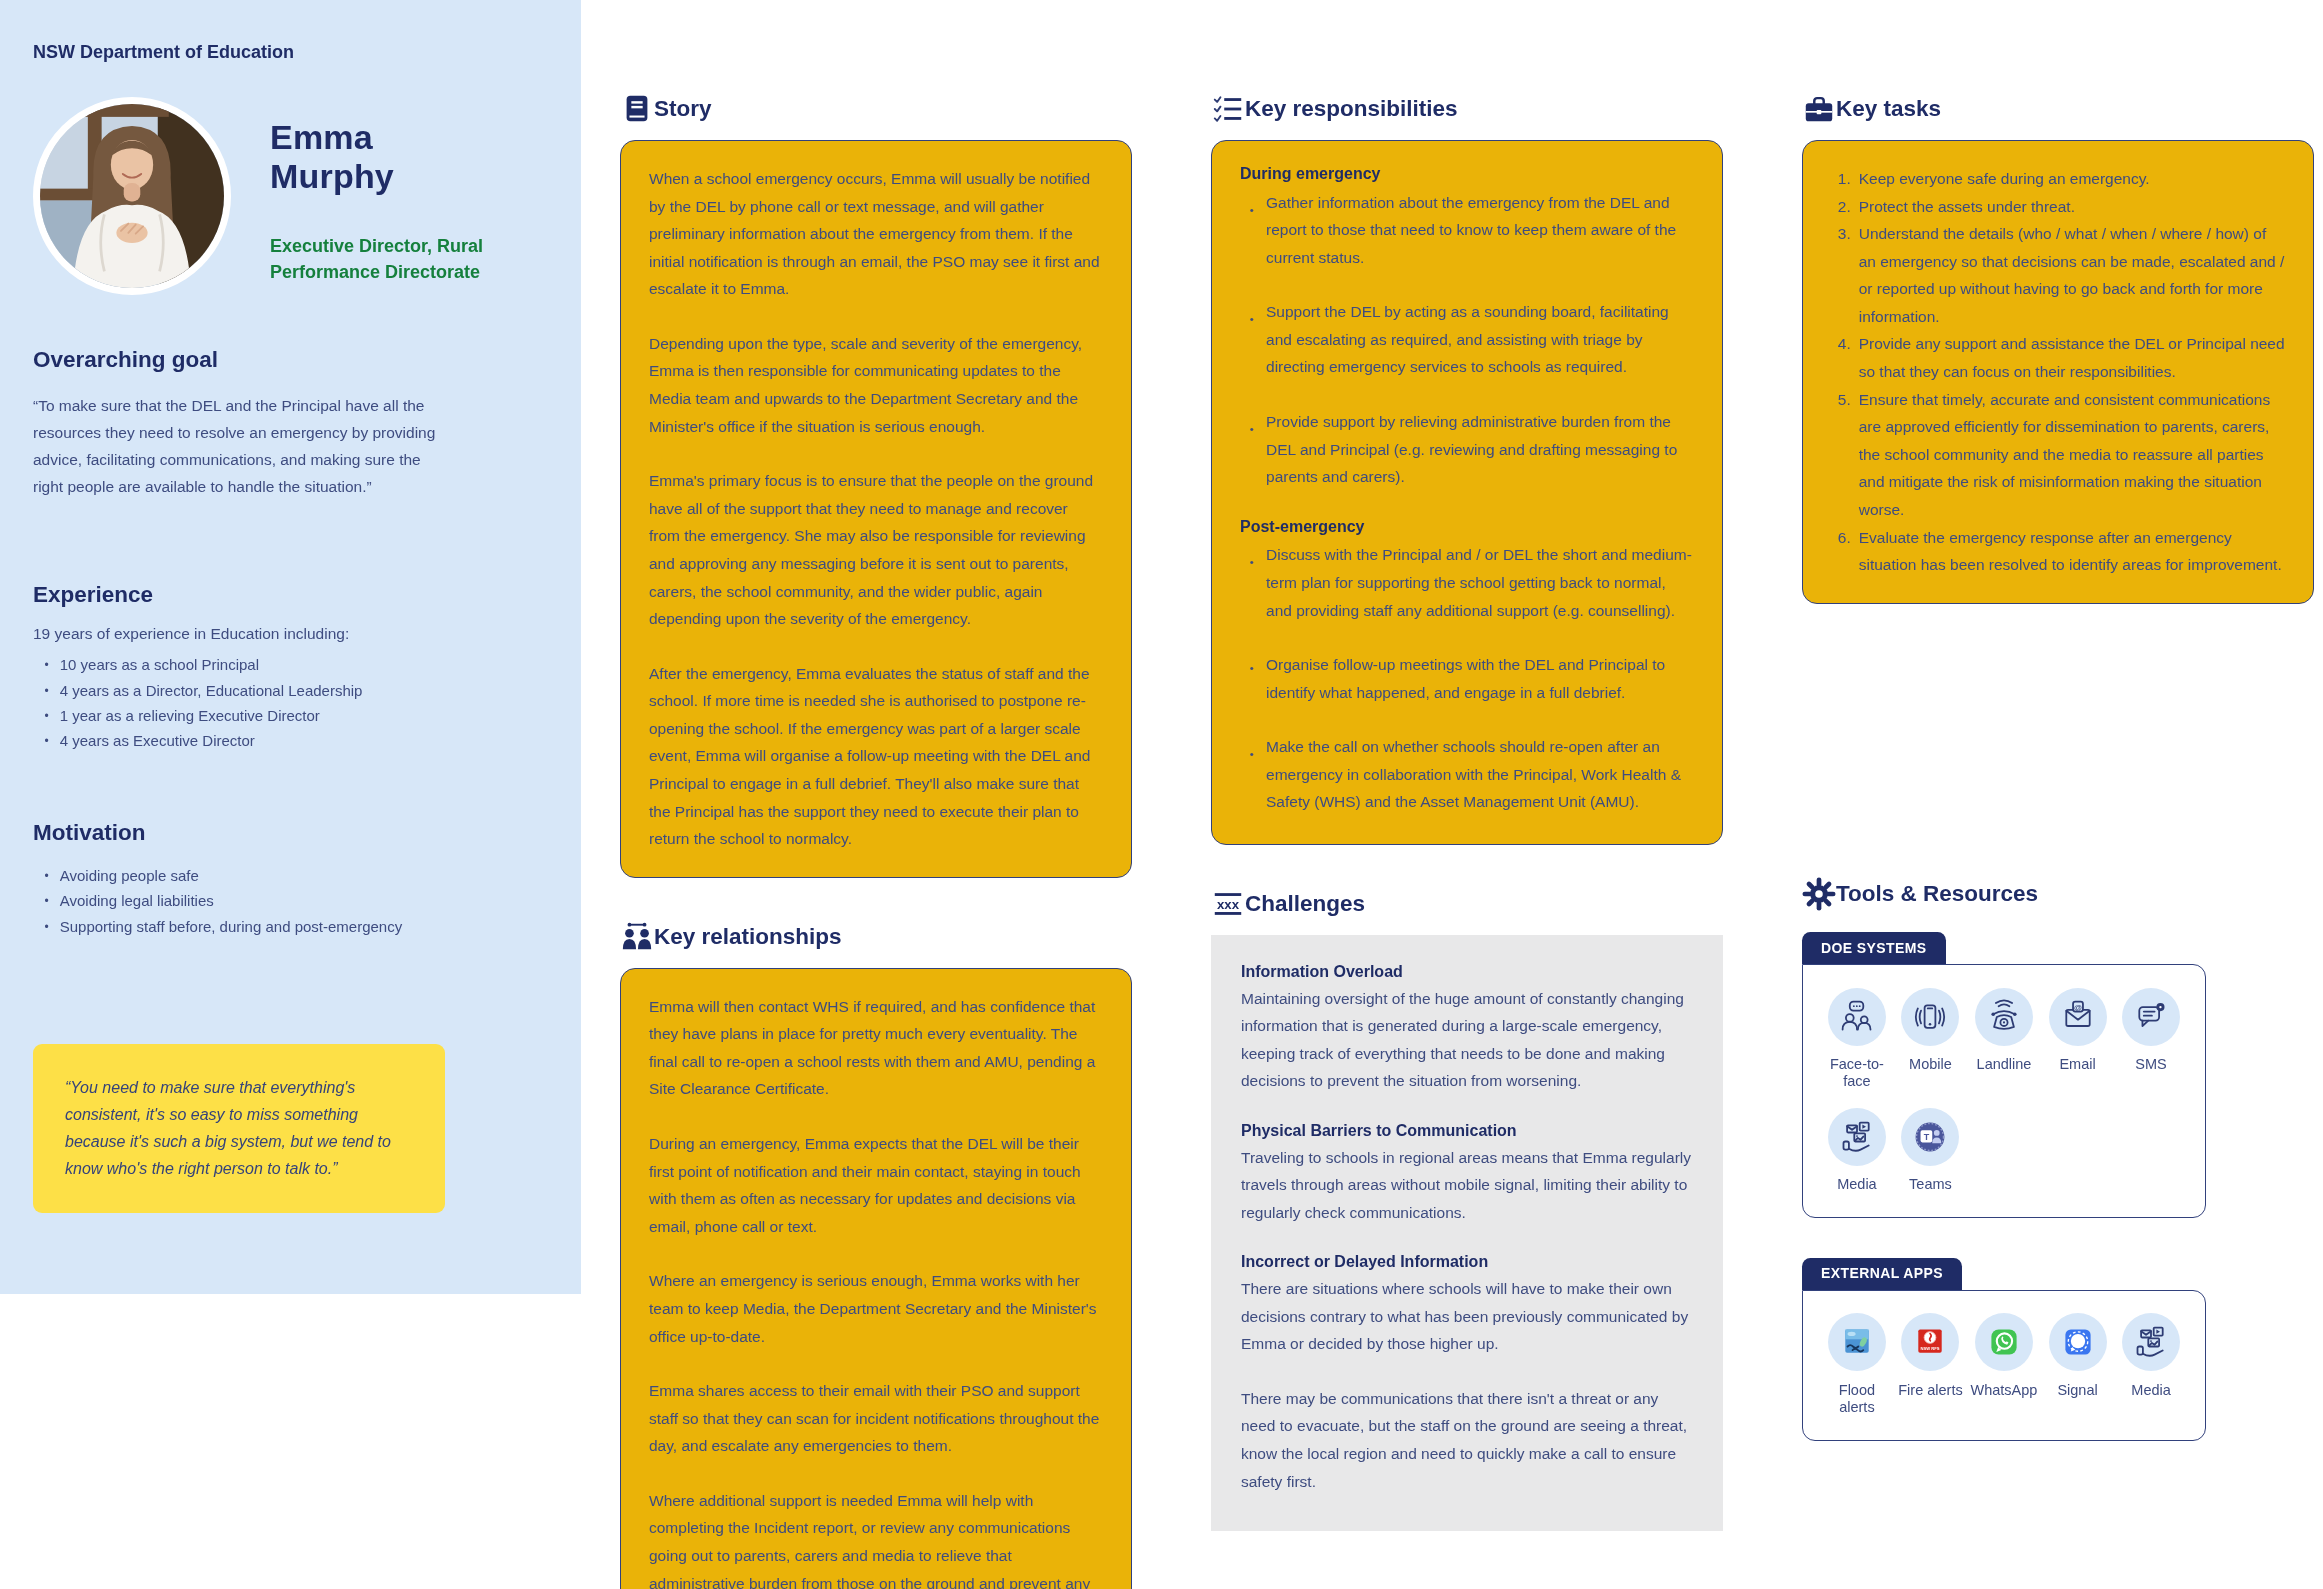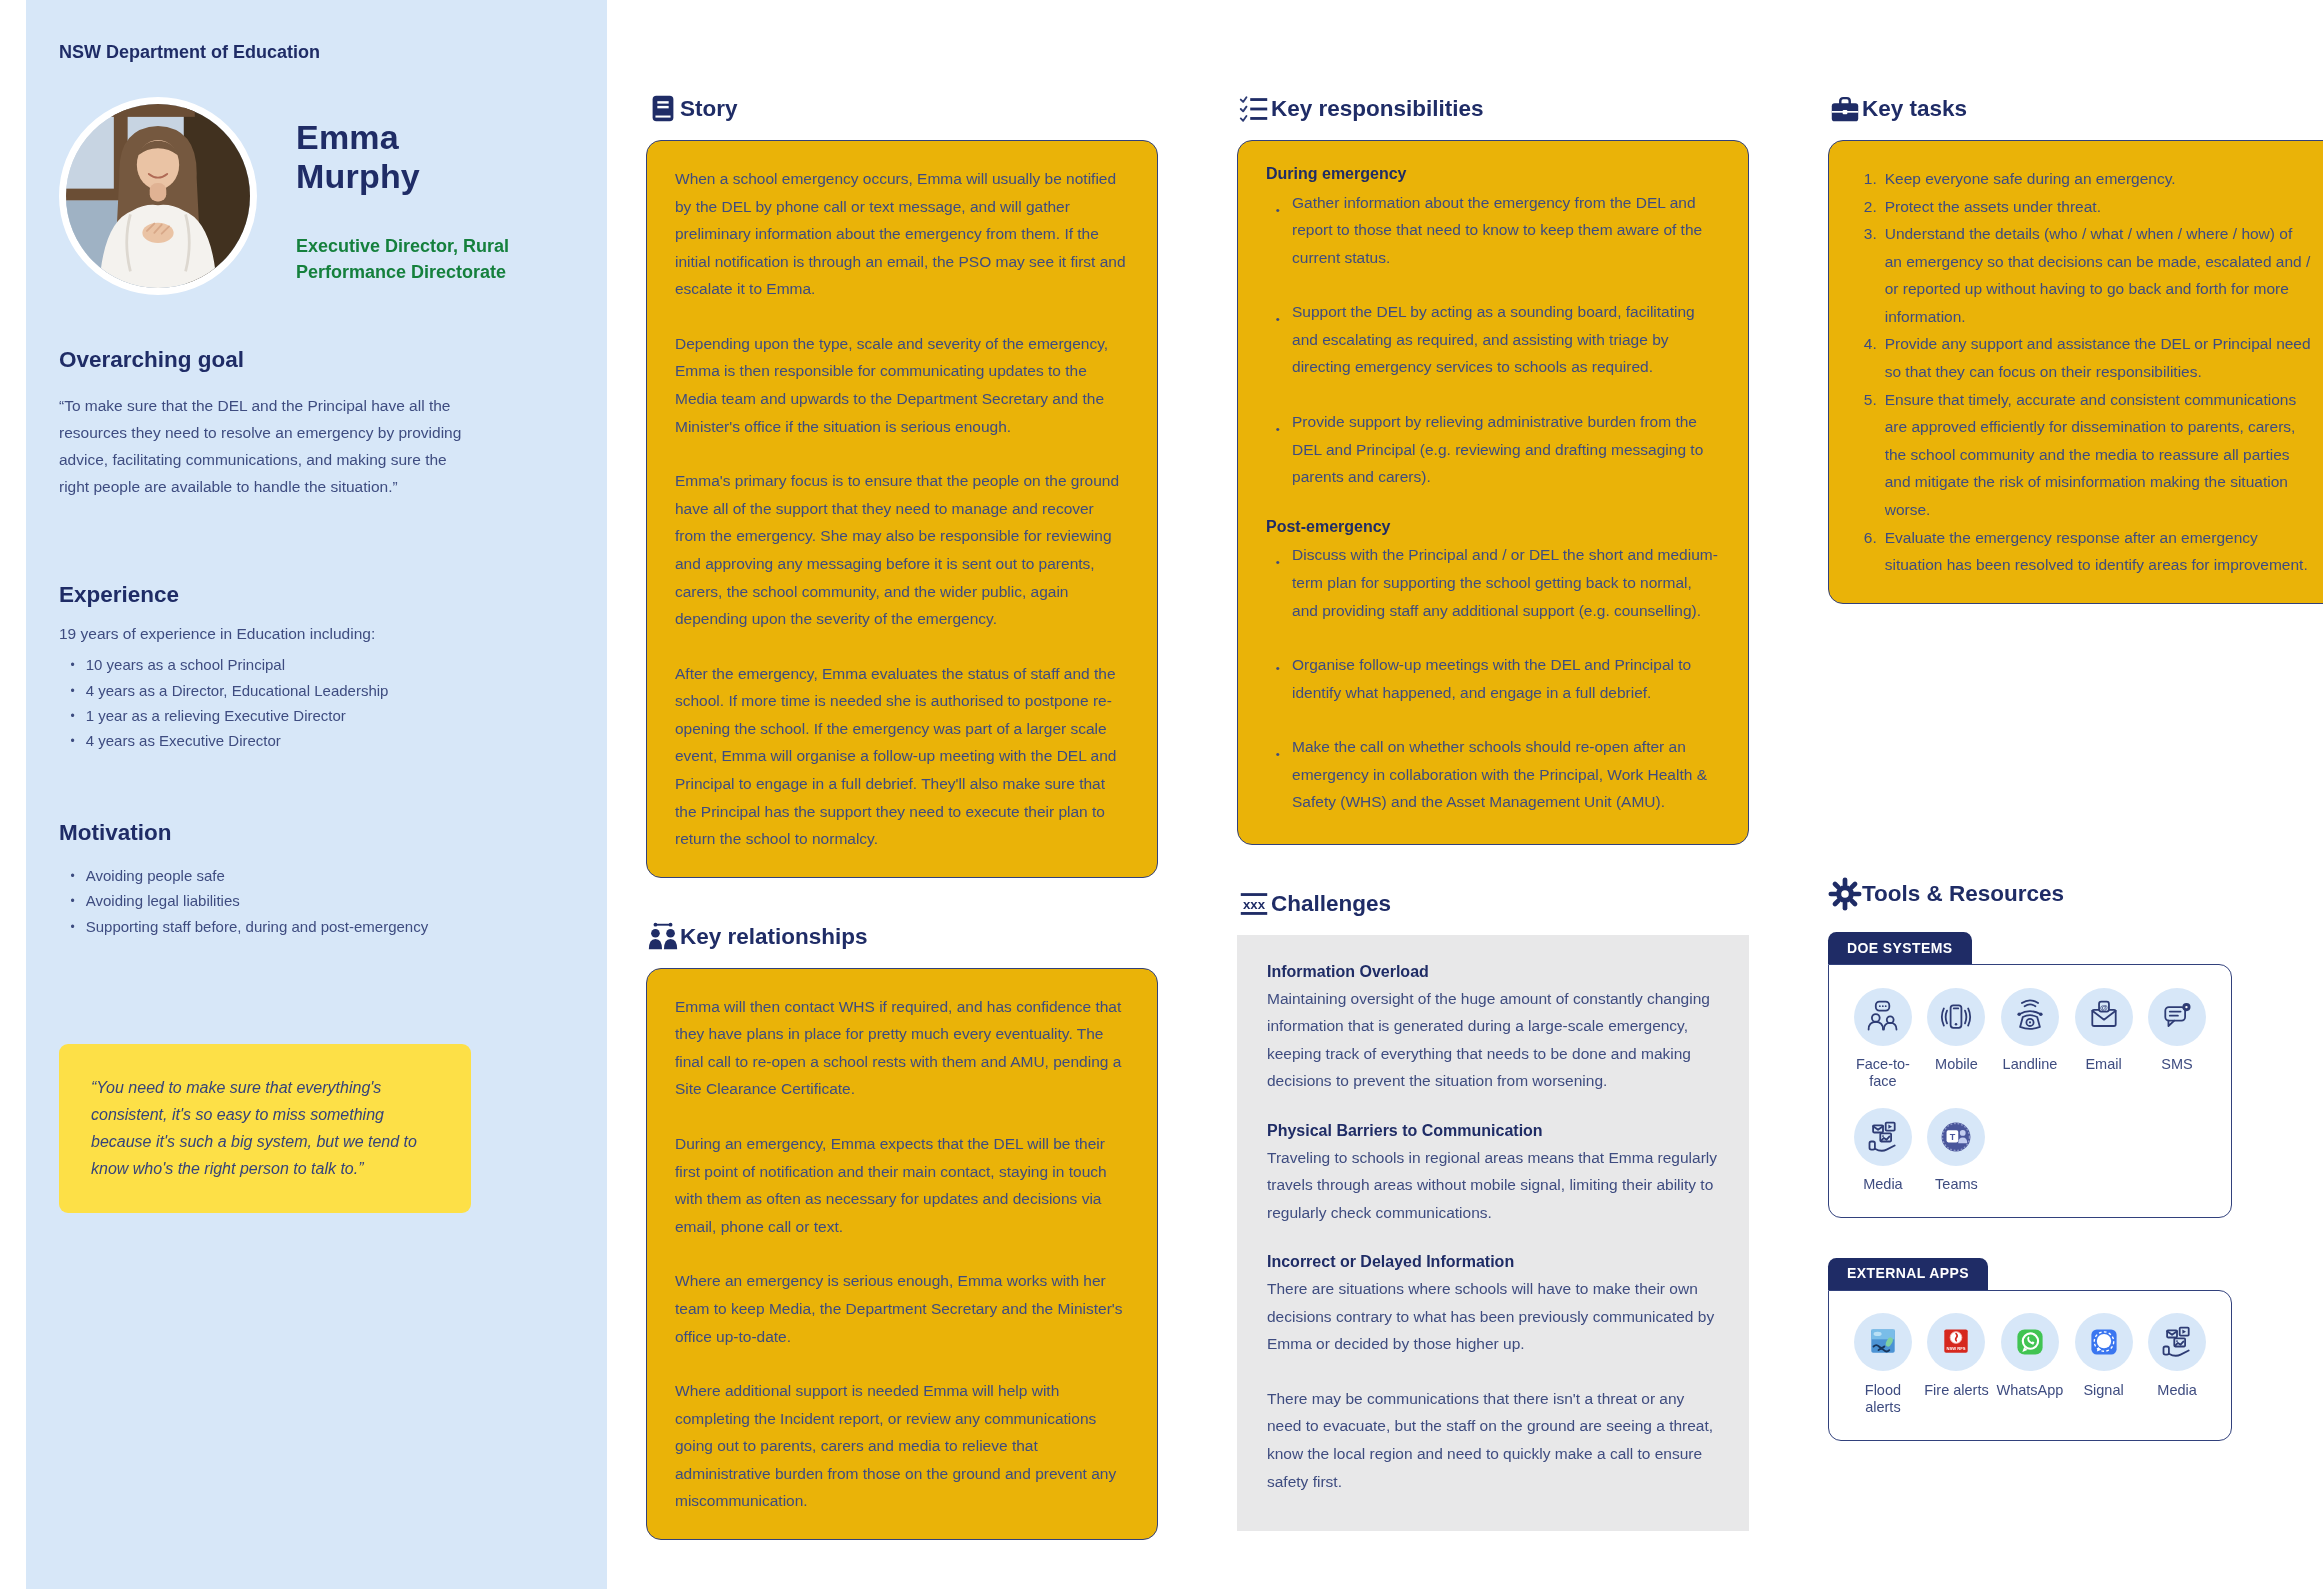--- a/index.html
+++ b/index.html
@@ -5,25 +5,24 @@
   html,body{margin:0;padding:0;}
   body{
     width:2324px;height:1589px;overflow:hidden;
     background:#ffffff;
     font-family:"Liberation Sans", sans-serif;
     color:#3e4c80;
     display:flex;
   }
   
   .sidebar{
-    width:581px;min-width:581px;height:1589px;
+    width:581px;min-width:581px;height:1294px;
     background:#d7e7f8;
     box-sizing:border-box;
     padding:42px 0 0 33px;
-    margin-left:26px;
   }
   .side-inner{width:414px;}
   .org{font-size:18px;font-weight:bold;color:#1f2c66;margin:0 0 34px;}
   .profile{display:flex;align-items:flex-start;}
   .avatar{
     width:184px;height:184px;border-radius:50%;
     border:7.5px solid #ffffff;overflow:hidden;flex:none;
     background:#cdd9e5;
   }
   .id{padding:20.6px 0 0 39px;}
@@ -206,20 +205,21 @@
           <path d="M3 31 q0 -11 7 -11 q7 0 7 11 z" fill="#1f2c66"></path>
           <circle cx="26" cy="14" r="4.6" fill="#1f2c66"></circle>
           <path d="M19 31 q0 -11 7 -11 q7 0 7 11 z" fill="#1f2c66"></path>
         </svg>
         <h3>Key relationships</h3>
       </div>
       <div class="card">
         <p>Emma will then contact WHS if required, and has confidence that they have plans in place for pretty much every eventuality. The final call to re-open a school rests with them and AMU, pending a Site Clearance Certificate.</p>
         <p>During an emergency, Emma expects that the DEL will be their first point of notification and their main contact, staying in touch with them as often as necessary for updates and decisions via email, phone call or text.</p>
         <p>Where an emergency is serious enough, Emma works with her team to keep Media, the Department Secretary and the Minister's office up-to-date.</p>
+        <p>Emma shares access to their email with their PSO and support staff so that they can scan for incident notifications throughout the day, and escalate any emergencies to them.</p>
         <p>Where additional support is needed Emma will help with completing the Incident report, or review any communications going out to parents, carers and media to relieve that administrative burden from those on the ground and prevent any miscommunication.</p>
       </div>
     </div>
   </div>
 
   <div class="col">
     <div class="sec-head">
       <svg class="hicon" viewBox="0 0 36 36">
         <polyline points="4,8 6.5,10.5 10,5.5" class="ln" stroke="#1f2c66" stroke-width="2.4"></polyline>
         <line x1="14" y1="8" x2="32" y2="8" stroke="#1f2c66" stroke-width="3"></line>

